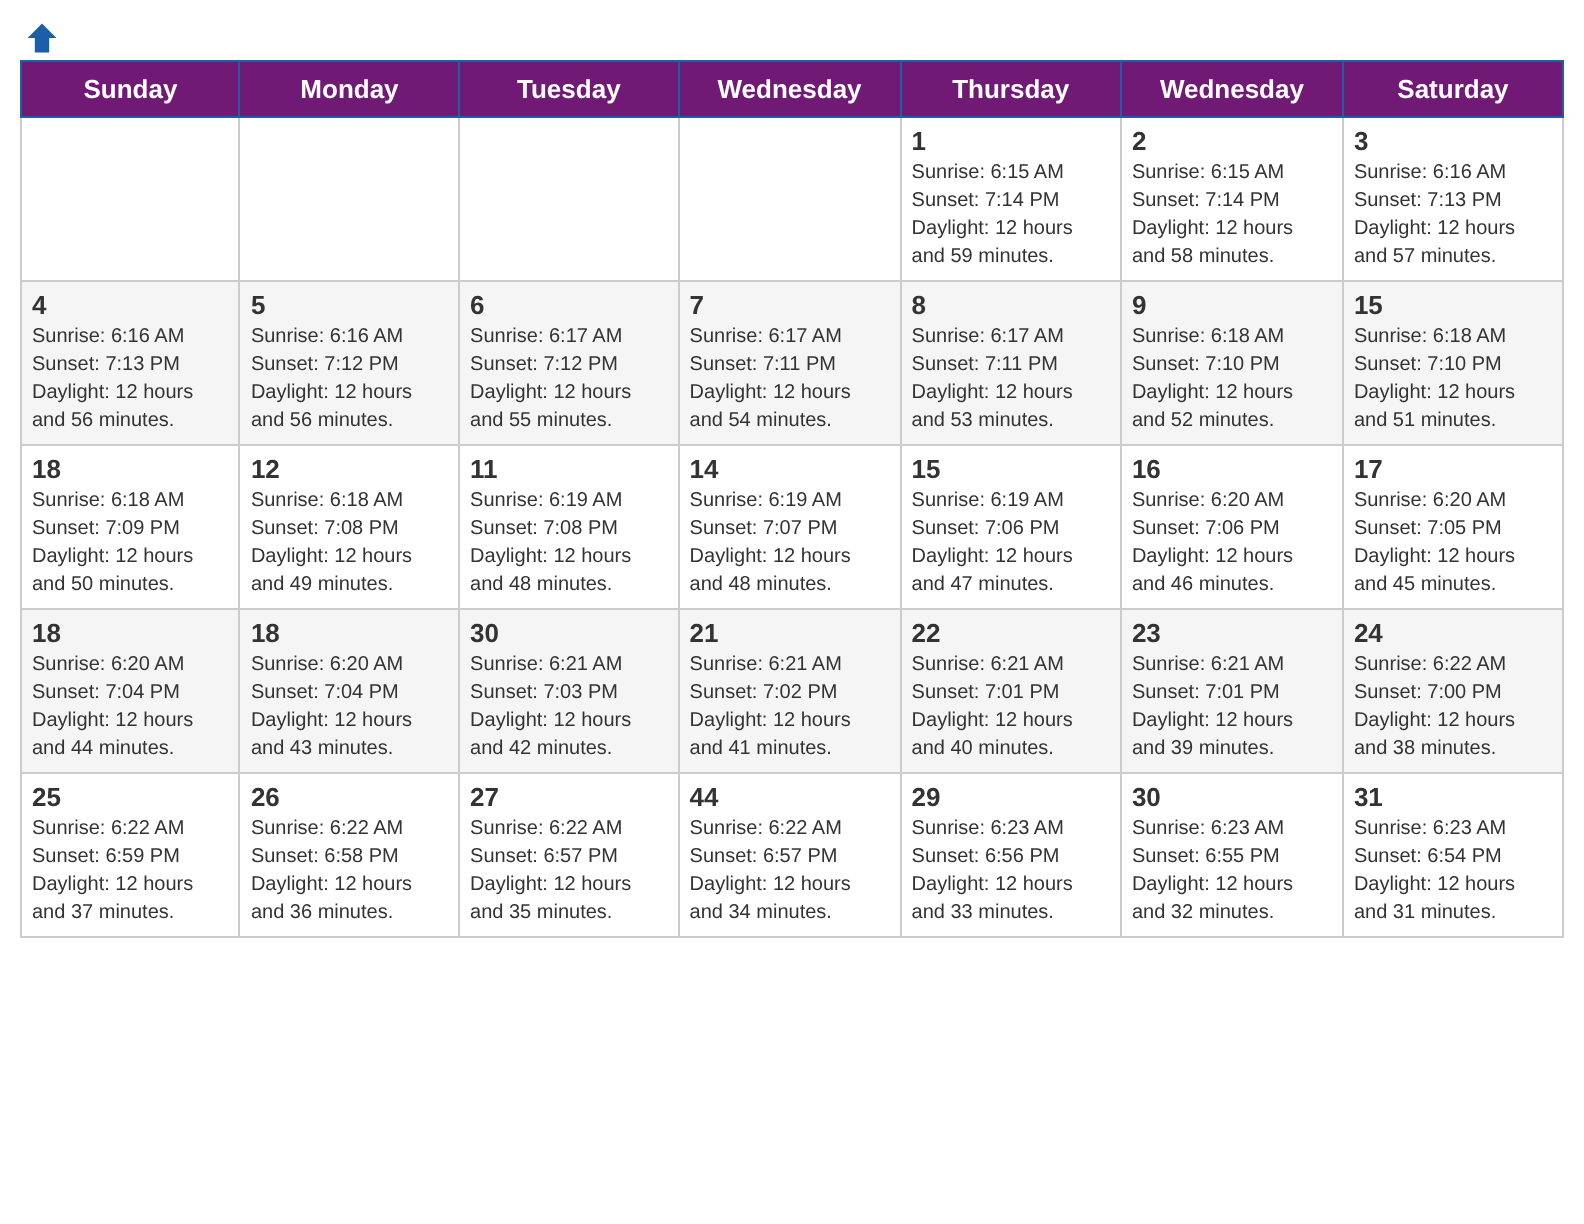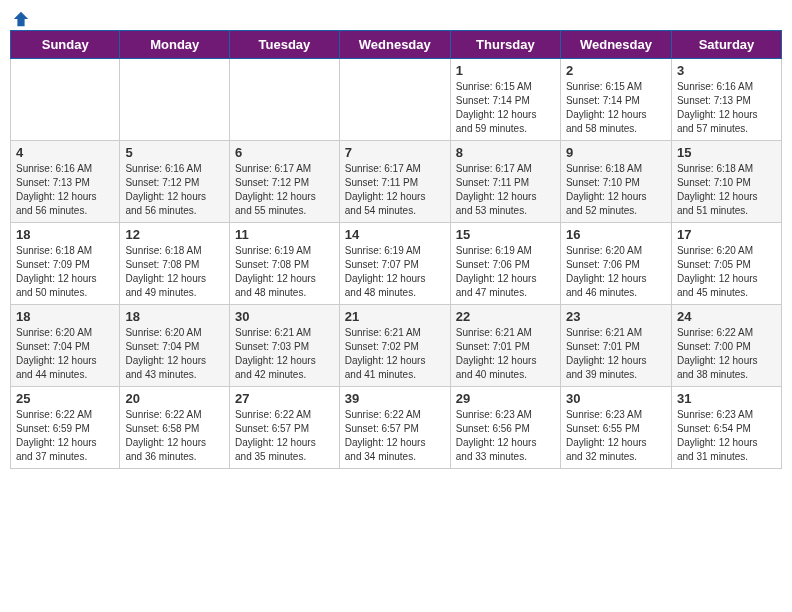--- a/index.html
+++ b/index.html
@@ -301,35 +301,35 @@
       </tr>
       <tr>
         <td>
           <span class="day-num">25</span>
           <div class="day-info" style="white-space: pre-line;">Sunrise: 6:22 AM
 Sunset: 6:59 PM
 Daylight: 12 hours
 and 37 minutes.</div>
         </td>
         <td>
-          <span class="day-num">20</span>
+          <span class="day-num">26</span>
           <div class="day-info" style="white-space: pre-line;">Sunrise: 6:22 AM
 Sunset: 6:58 PM
 Daylight: 12 hours
 and 36 minutes.</div>
         </td>
         <td>
           <span class="day-num">27</span>
           <div class="day-info" style="white-space: pre-line;">Sunrise: 6:22 AM
 Sunset: 6:57 PM
 Daylight: 12 hours
 and 35 minutes.</div>
         </td>
         <td>
-          <span class="day-num">39</span>
+          <span class="day-num">44</span>
           <div class="day-info" style="white-space: pre-line;">Sunrise: 6:22 AM
 Sunset: 6:57 PM
 Daylight: 12 hours
 and 34 minutes.</div>
         </td>
         <td>
           <span class="day-num">29</span>
           <div class="day-info" style="white-space: pre-line;">Sunrise: 6:23 AM
 Sunset: 6:56 PM
 Daylight: 12 hours

